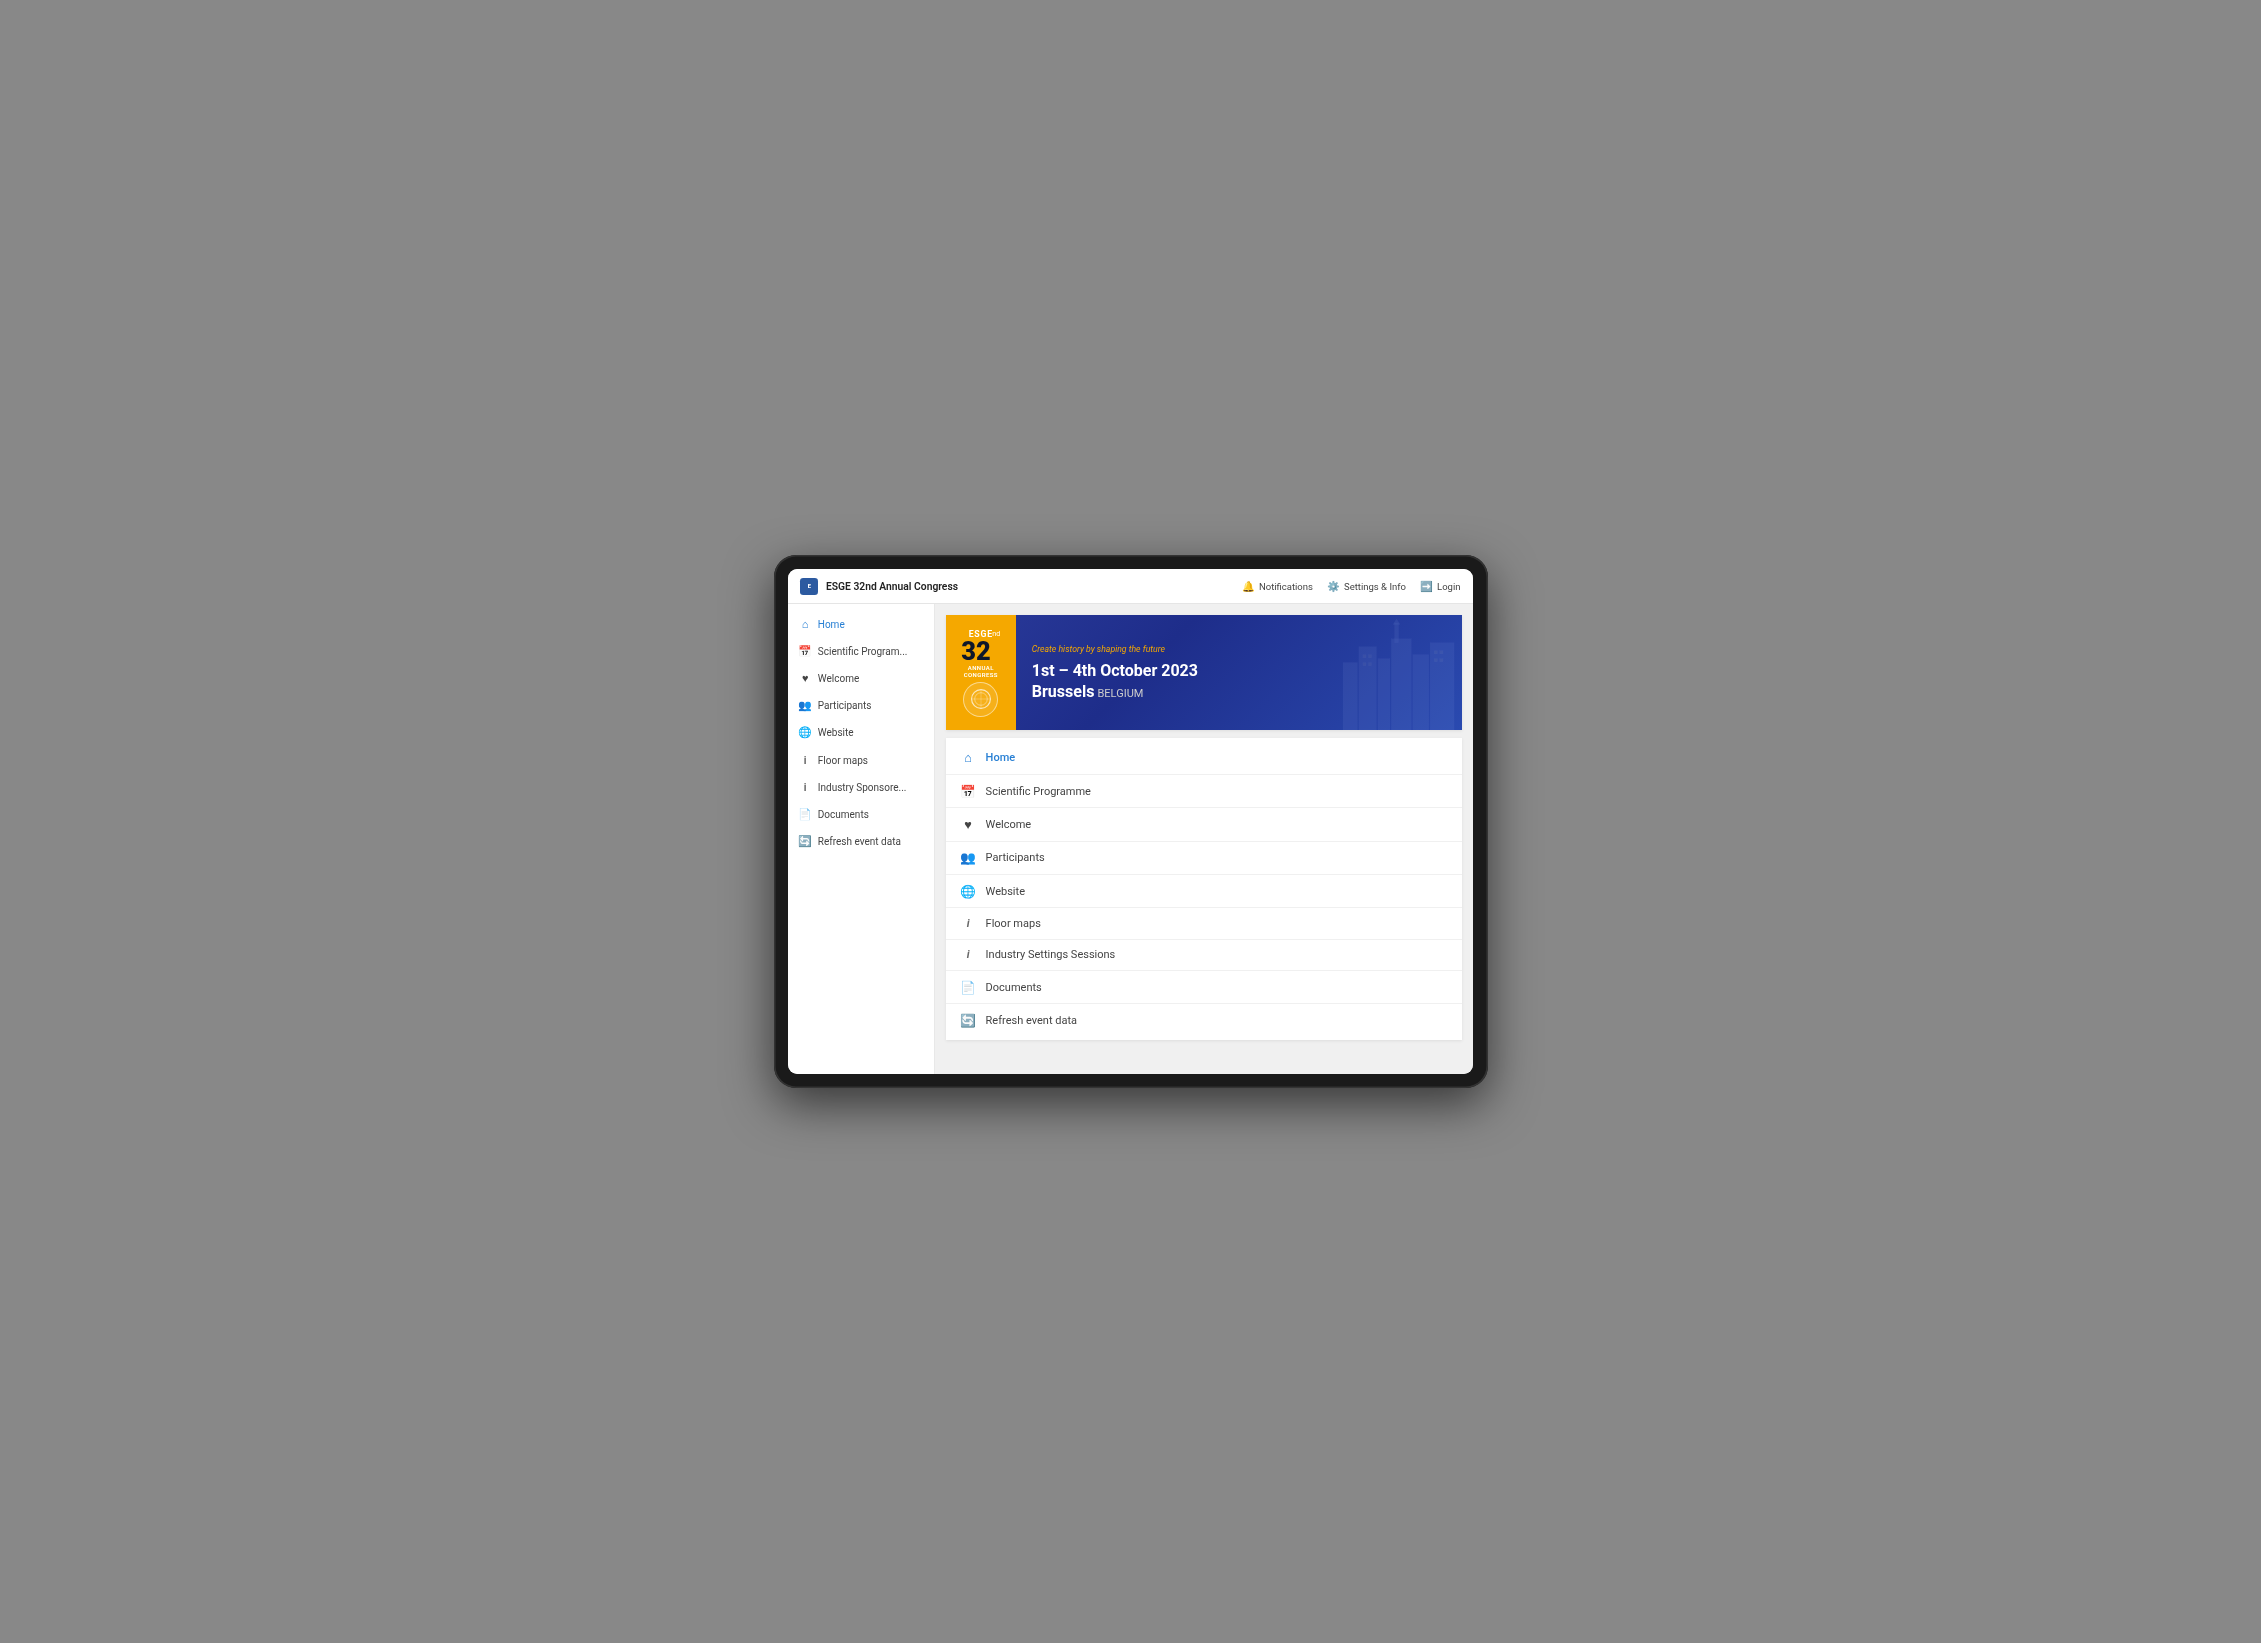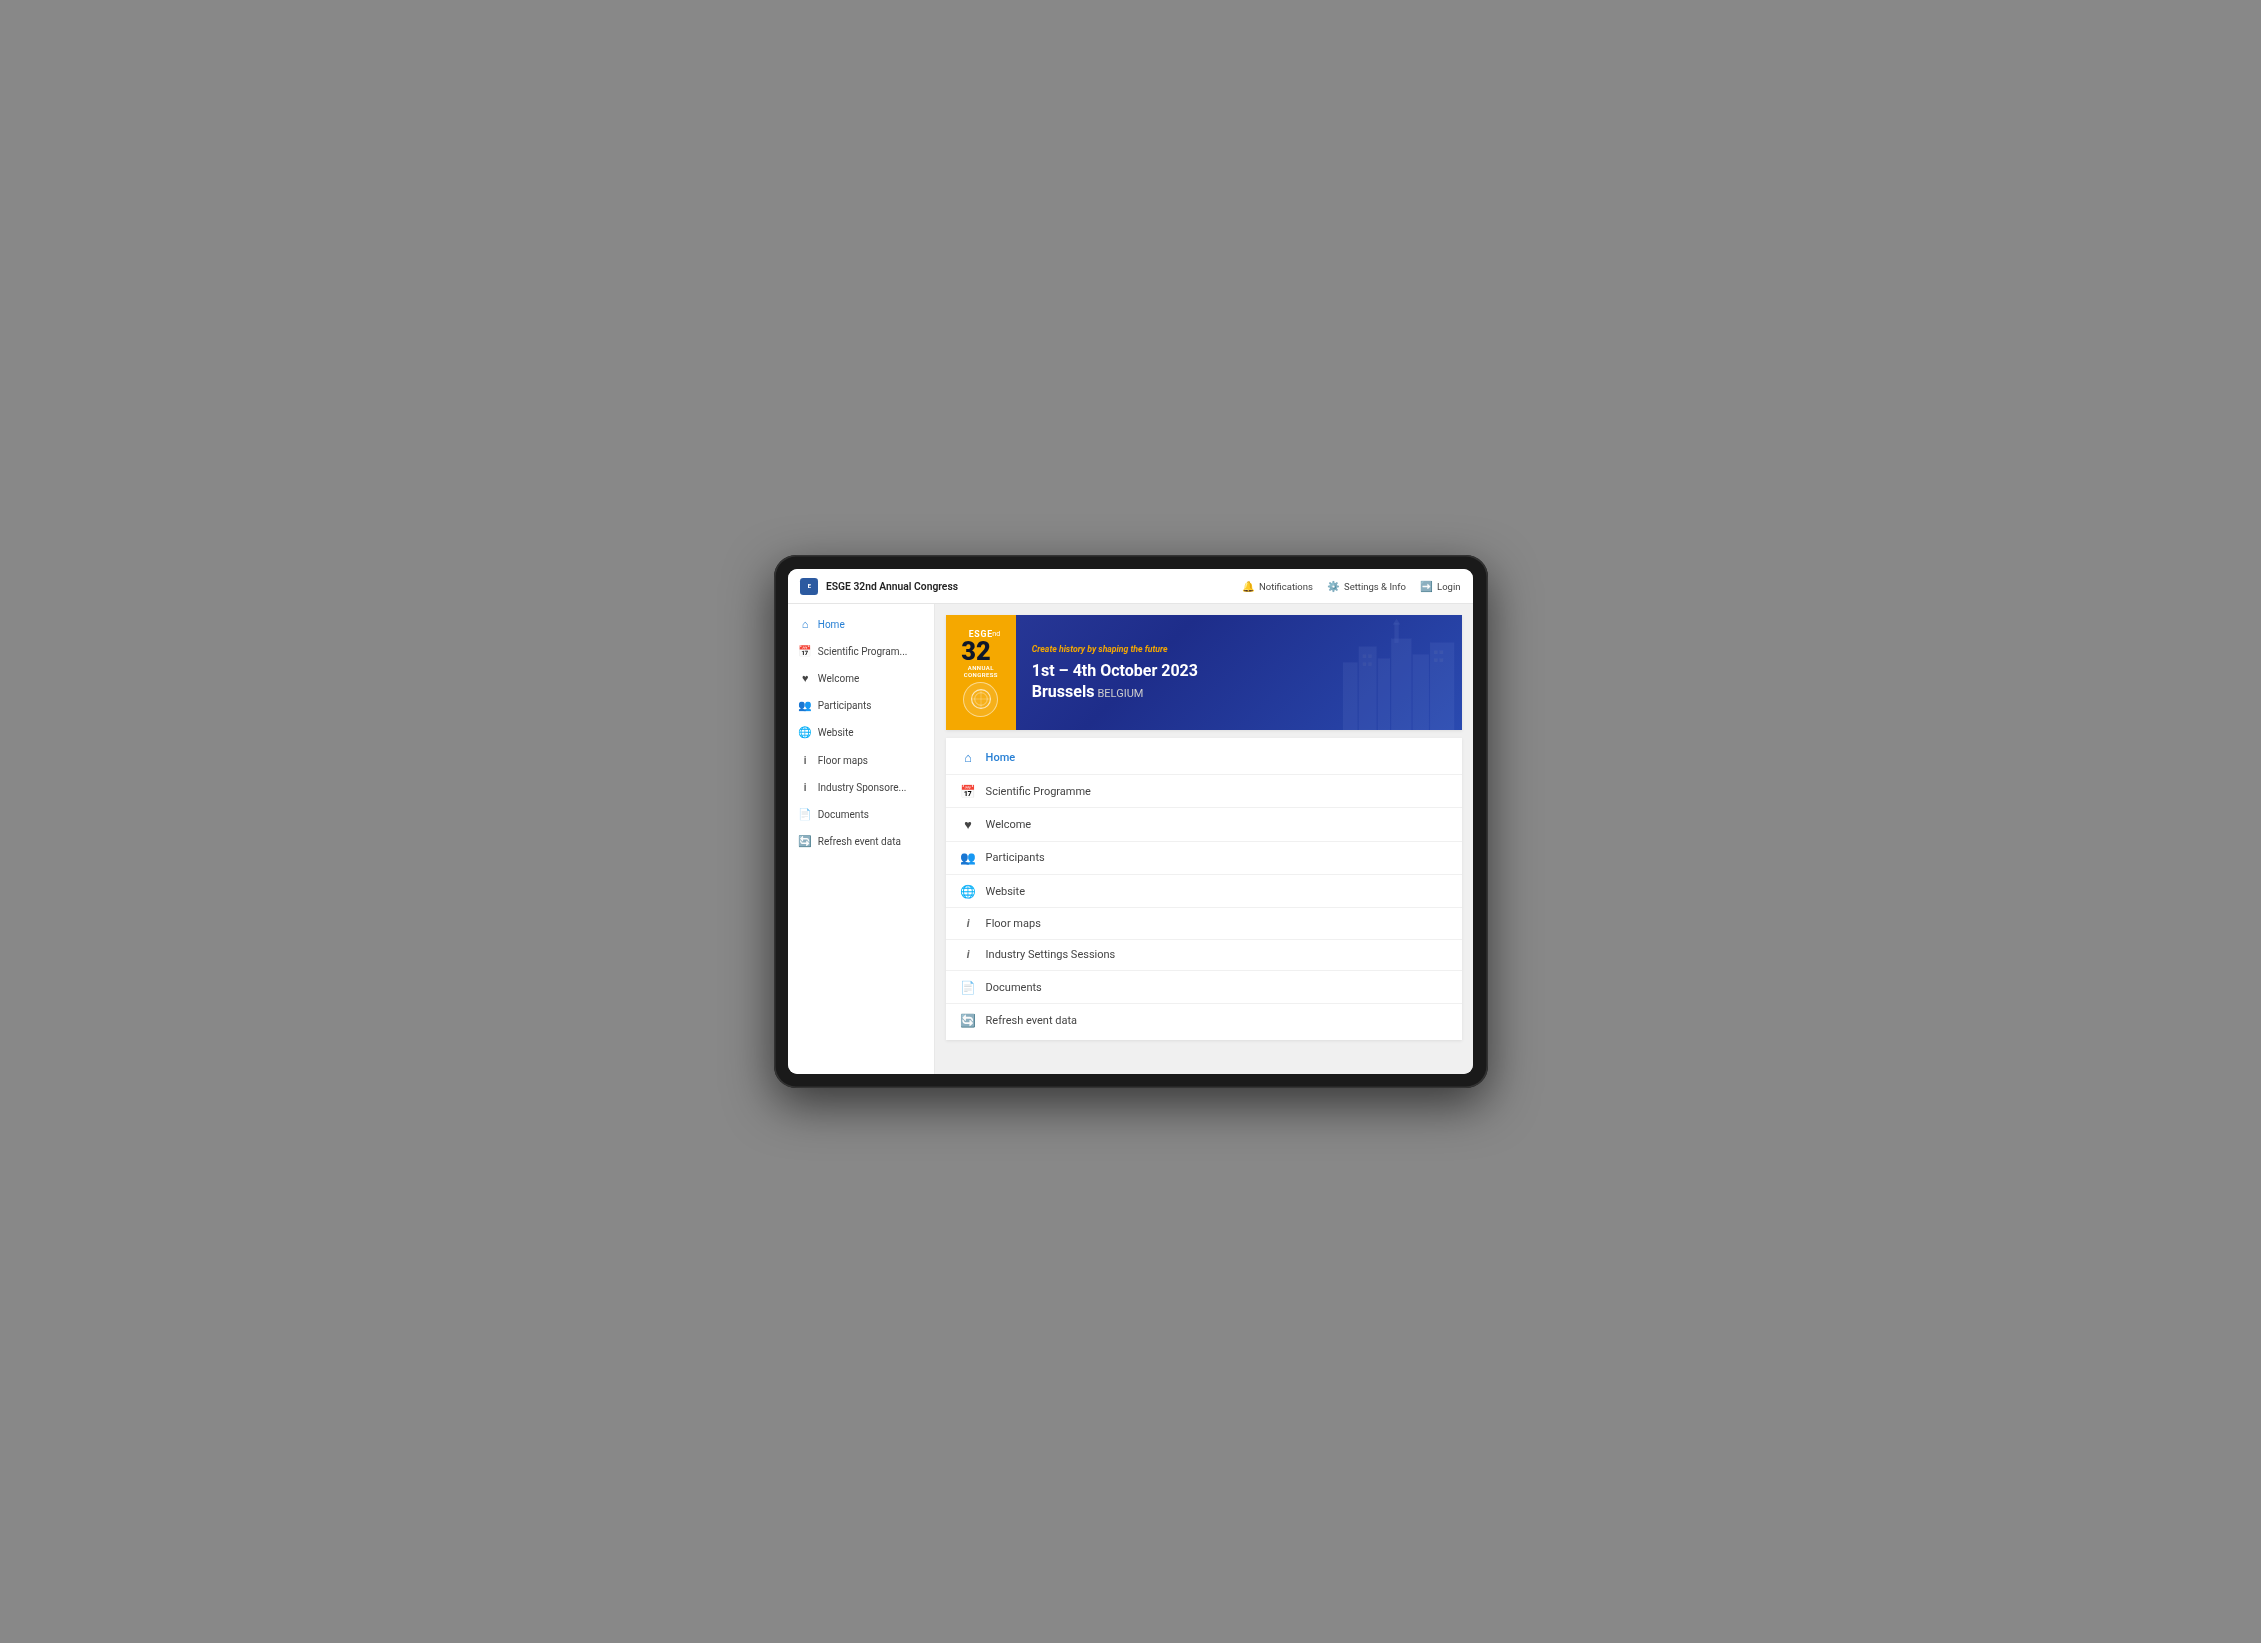--- a/index.html
+++ b/index.html
@@ -231,21 +231,20 @@
     .hero-text {
       padding: 12.7px 16px;
       flex: 1;
     }
 
     .hero-subtitle {
       font-size: 8.7px;
       color: #f5a800;
       margin-bottom: 7px;
       font-style: italic;
-      font-weight: bold;
     }
 
     .hero-bg-buildings {
       position: absolute;
       right: 0;
       bottom: 0;
       width: 127px;
       height: 100%;
       opacity: 0.2;
     }

